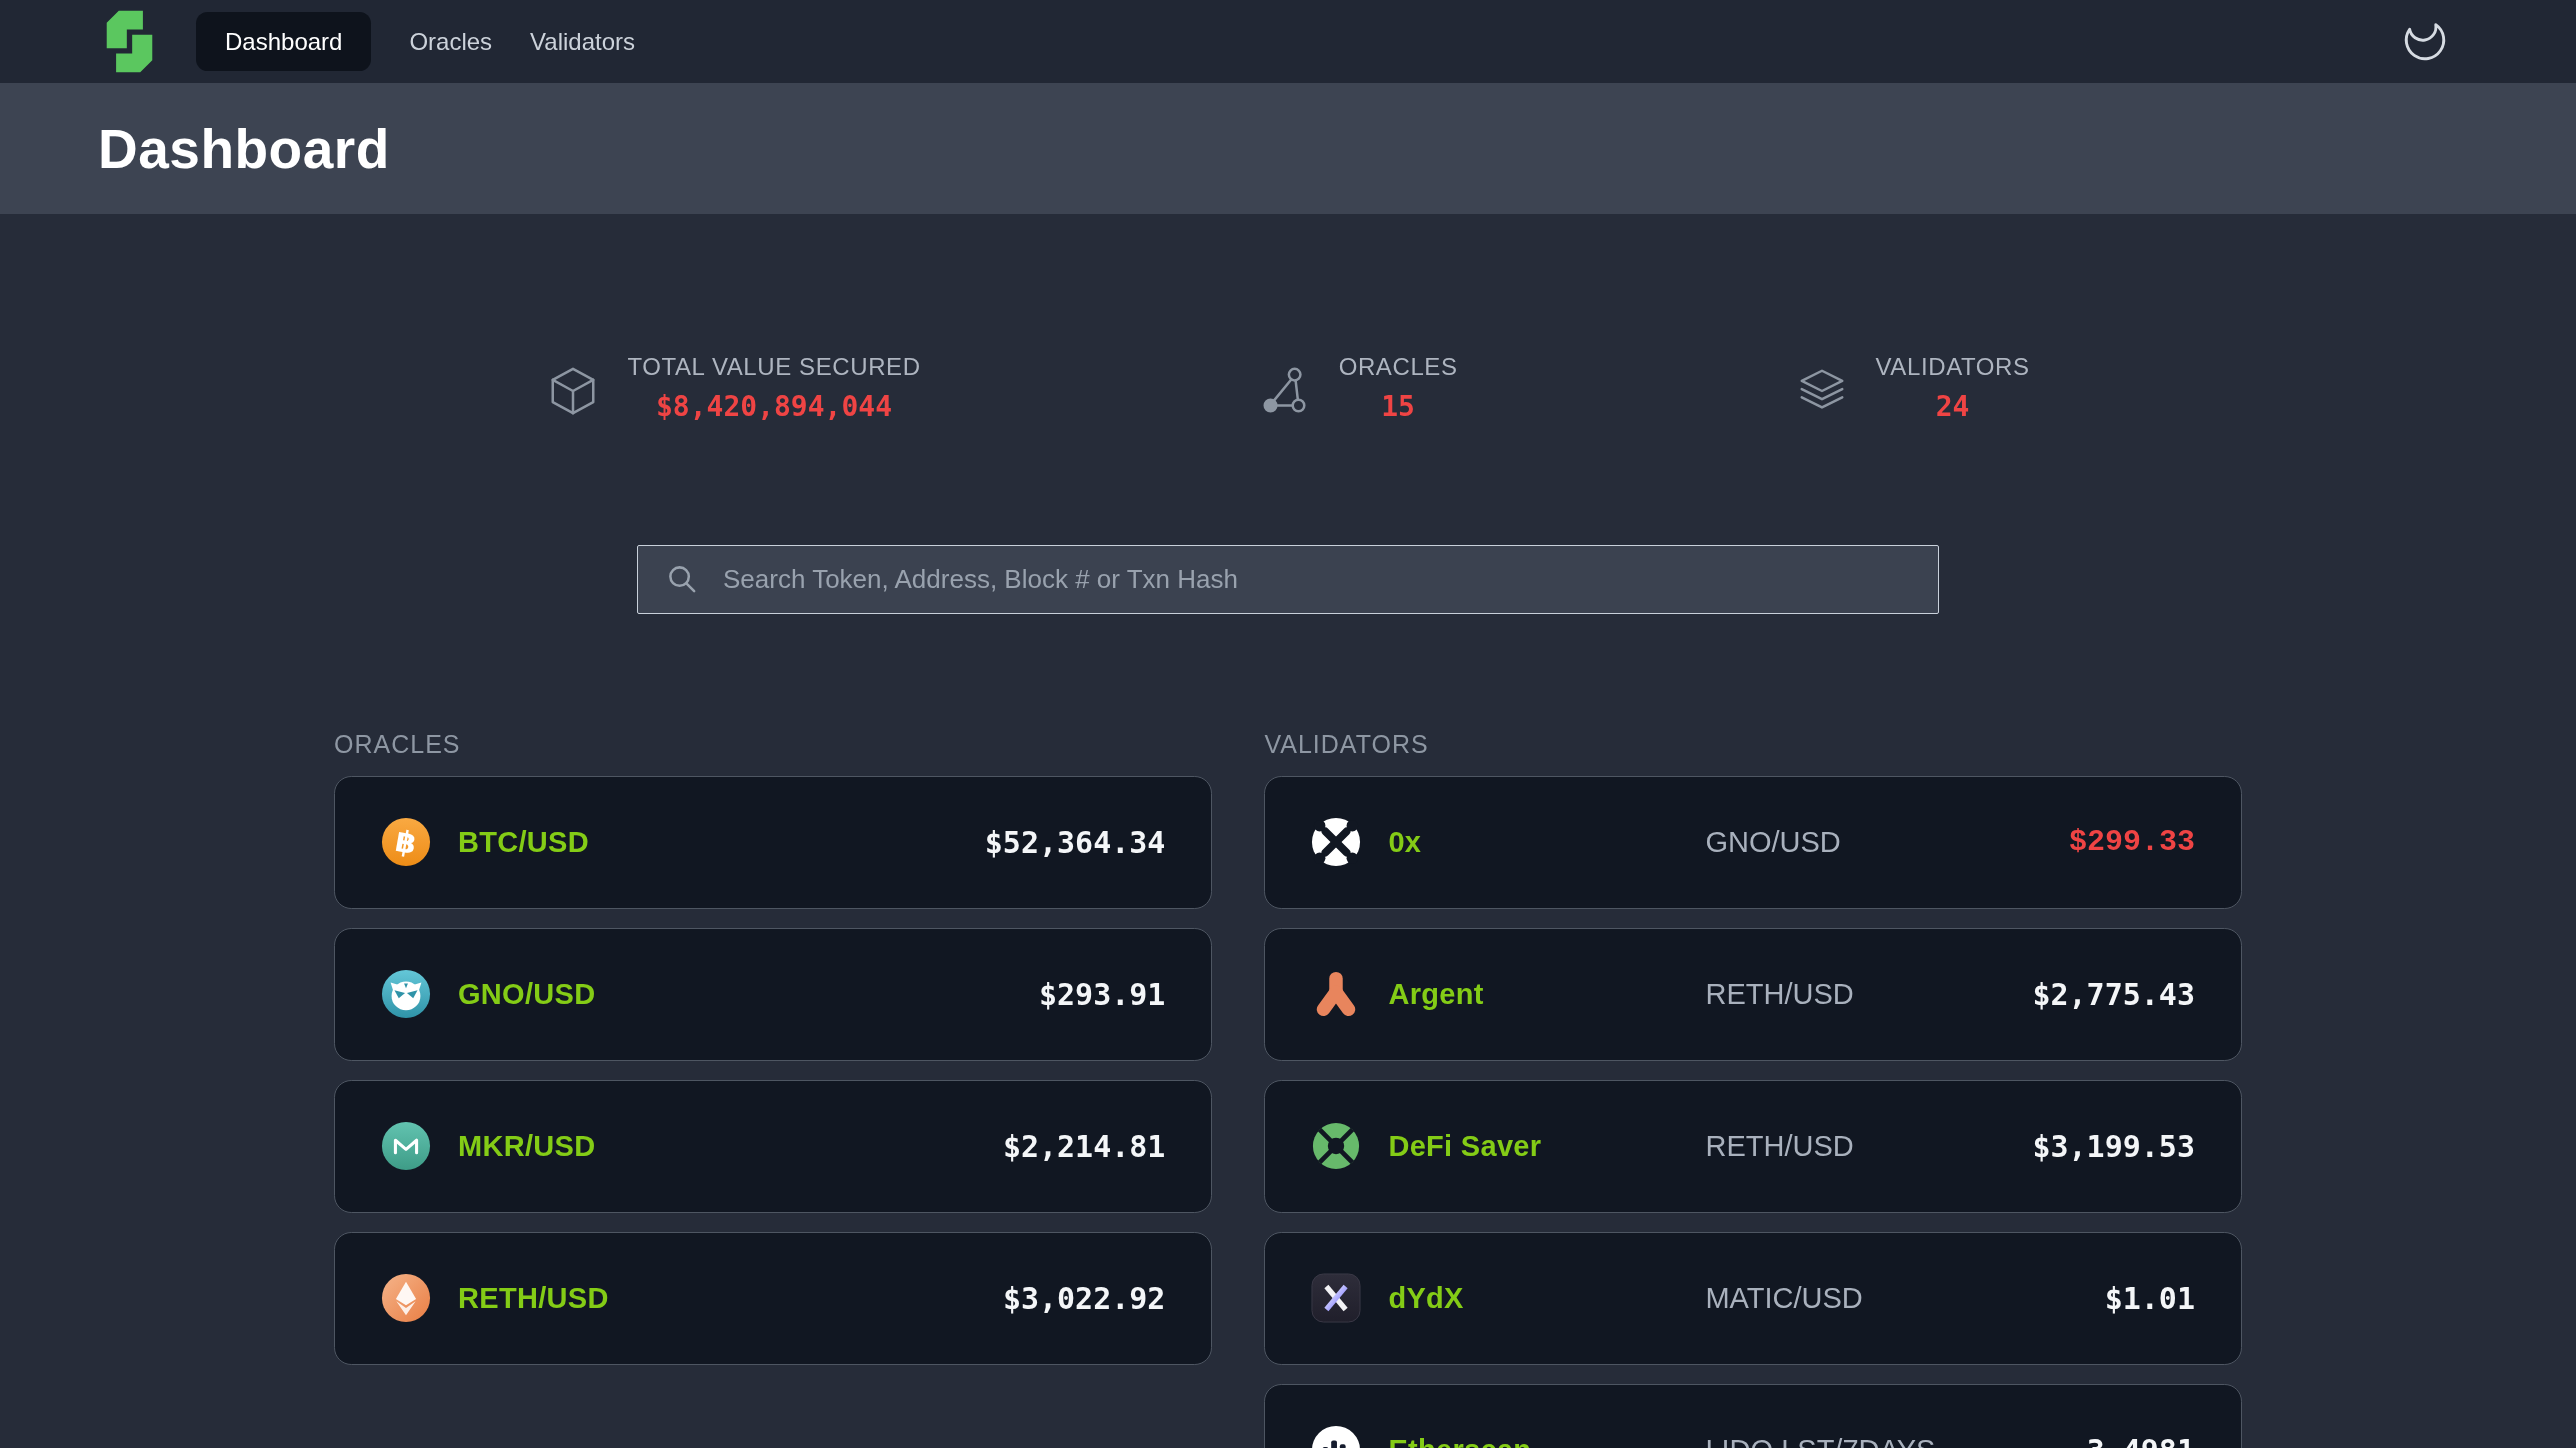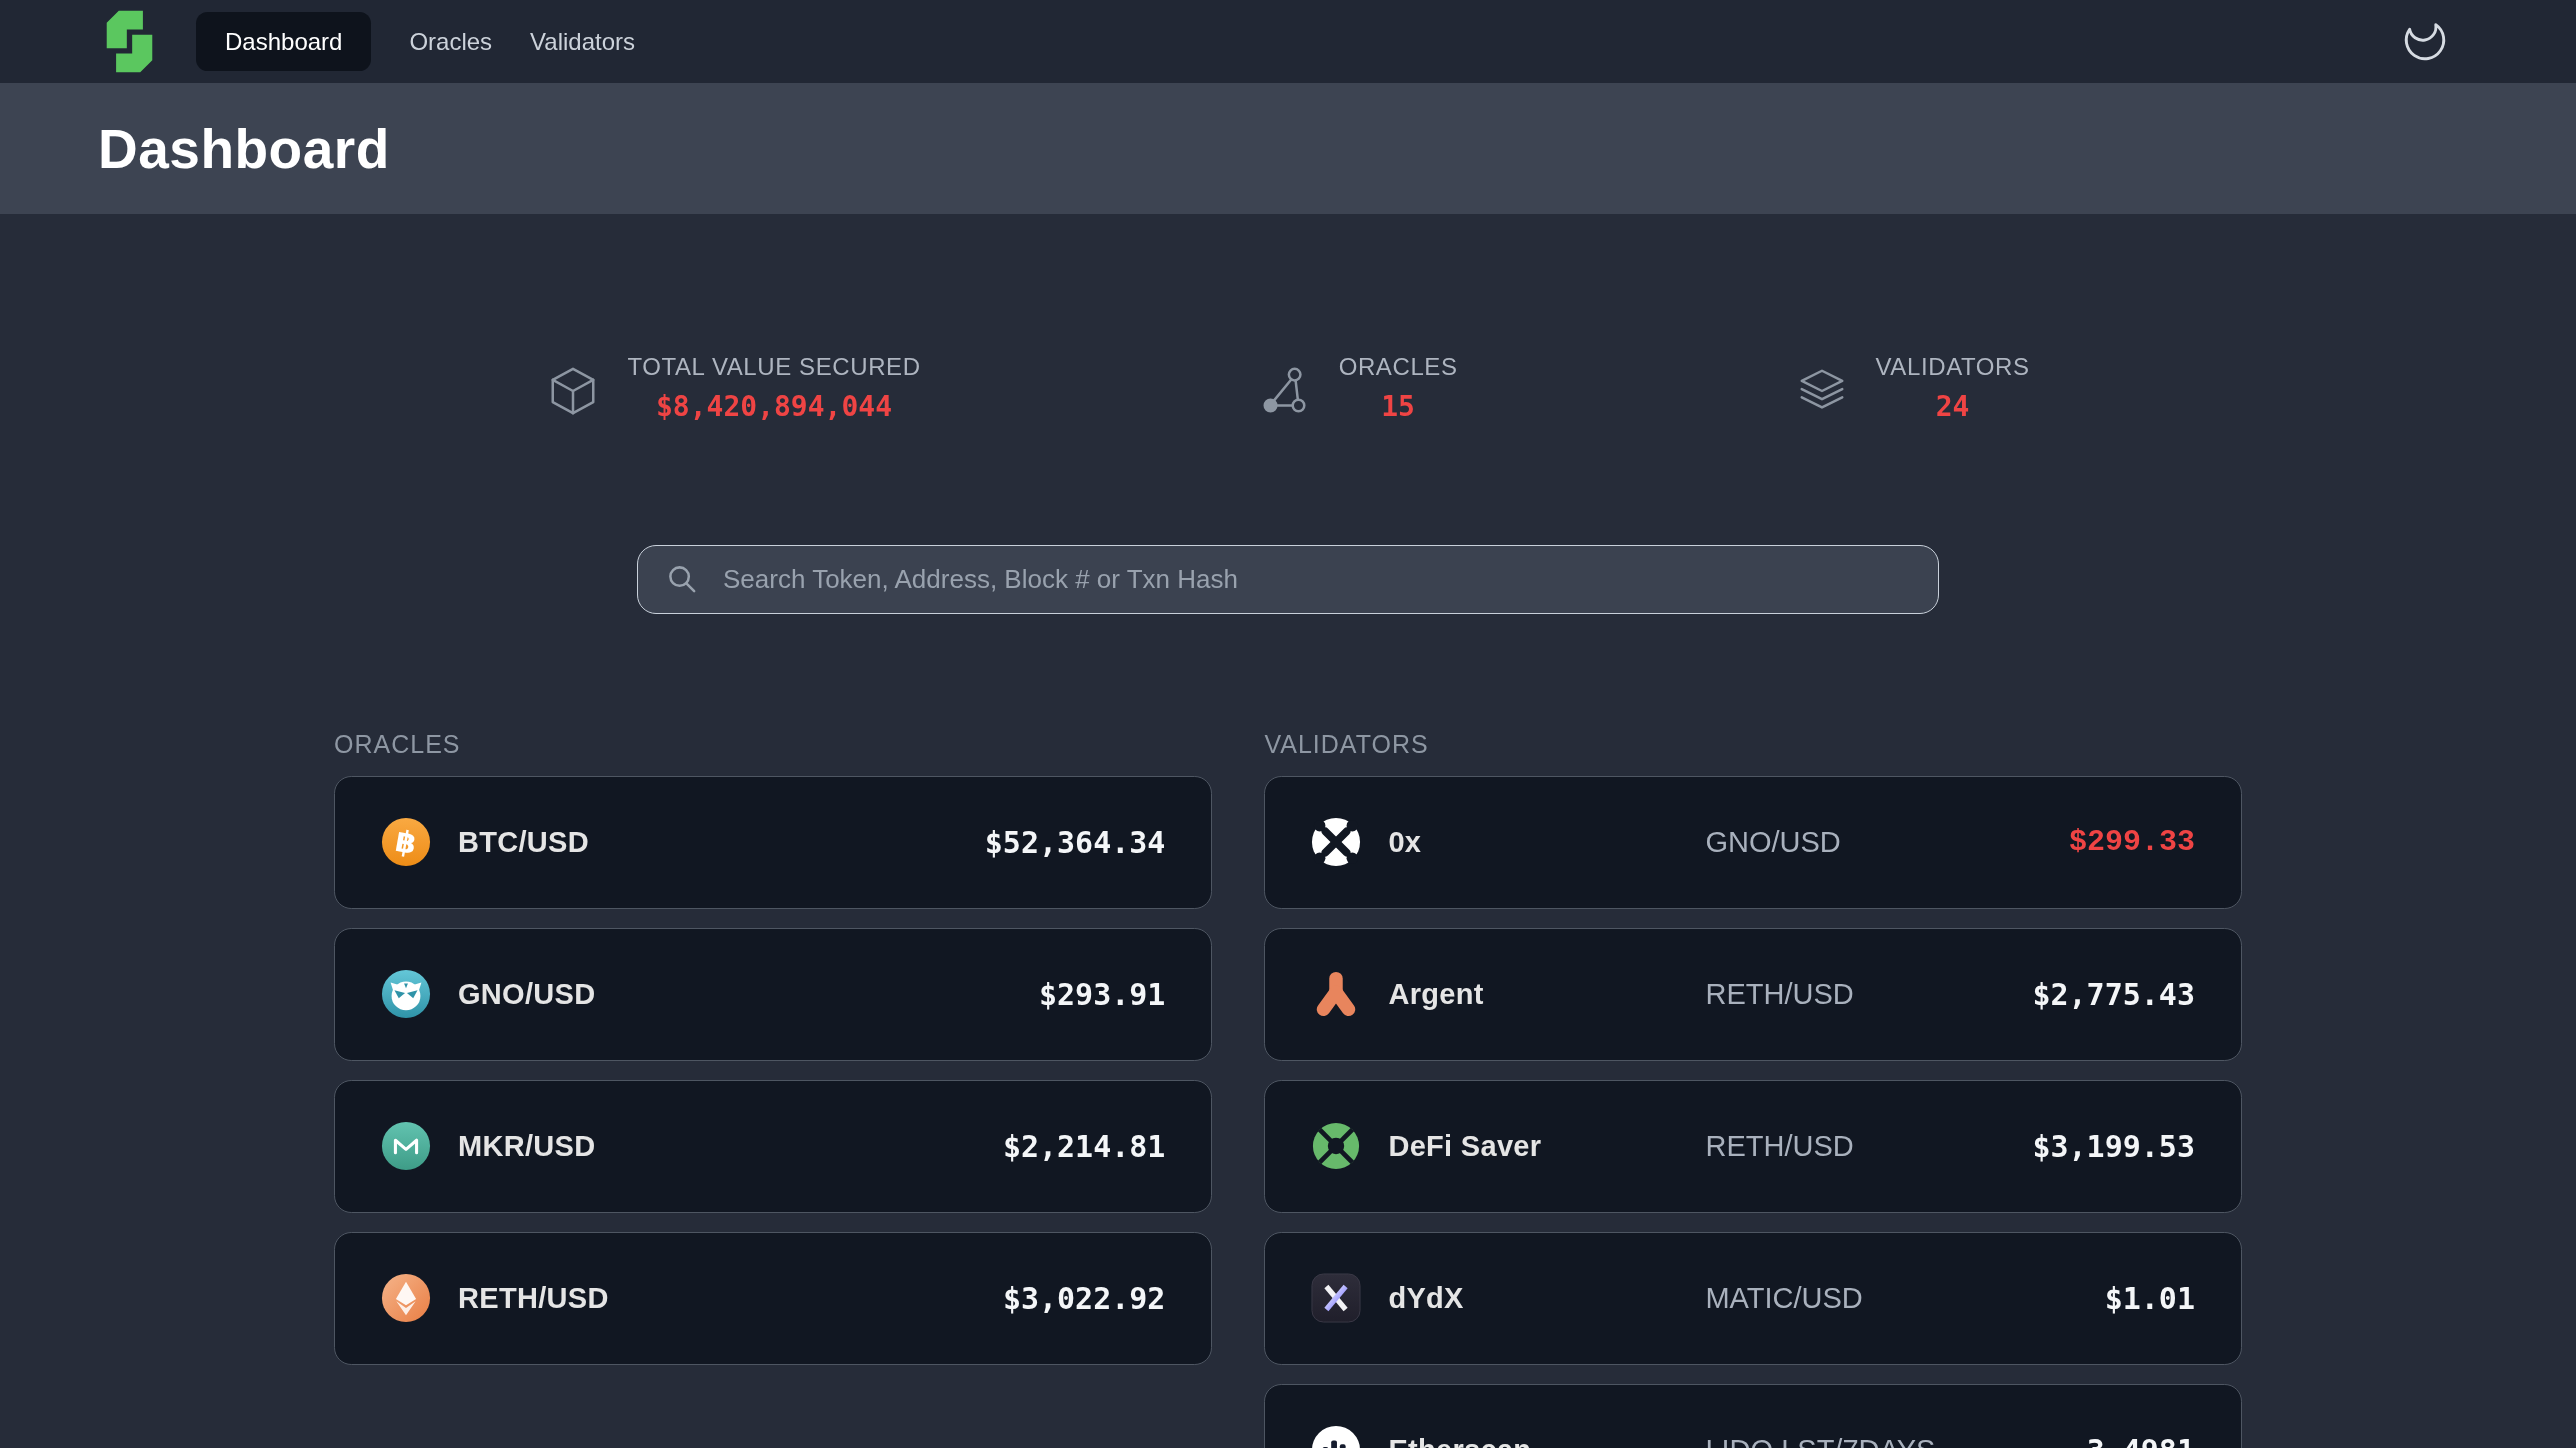--- a/index.html
+++ b/index.html
@@ -39,38 +39,38 @@
   .stat-text { display:flex; flex-direction:column; align-items:center; gap:8.7px; }
   .stat-label { color:#aeb5c0; font-size:24px; letter-spacing:0.6px; }
   .stat-value {
     color:#ef4444; font-size:28px; font-weight:bold;
     font-family:"DejaVu Sans Mono", monospace;
   }
   
   .search-wrap { width:1302px; height:69px; margin:122px auto 0; position:relative; }
   .search-input {
     width:100%; height:100%; background:#3b4250; border:1.9px solid #c9d1db;
-    border-radius:19px; outline:none; color:#e8ecf1; font-size:26px;
+    border-radius:2px; outline:none; color:#e8ecf1; font-size:26px;
     font-family:"Liberation Sans", sans-serif; padding:0 29px 0 85px;
   }
   .search-input::placeholder { color:#99a2ae; }
   .search-icon { position:absolute; left:29px; top:18.3px; width:33px; height:33px; pointer-events:none; }
   
   .columns {
     width:1908px; margin:116px auto 0;
     display:grid; grid-template-columns:1fr 1fr; column-gap:52px;
   }
   .col-header { color:#8e97a3; font-size:25px; letter-spacing:1px; margin-bottom:17.3px; }
   .card {
     height:133px; background:#111722; border:1.9px solid #4e5662; border-radius:17.3px;
     display:flex; align-items:center; padding:0 46px; margin-bottom:19px; cursor:pointer;
   }
   .coin { width:50px; height:50px; margin-right:27px; flex:none; }
   .coin svg { width:50px; height:50px; display:block; }
-  .name { color:#e5e5e5; font-size:29px; font-weight:bold; letter-spacing:0.3px; white-space:nowrap; }
+  .name { color:#84cc16; font-size:29px; font-weight:bold; letter-spacing:0.3px; white-space:nowrap; }
   .card.with-pair .name { width:317px; }
   .pair { color:#a9b1bd; font-size:29px; font-weight:500; width:327px; white-space:nowrap; }
   .price {
     margin-left:auto; color:#f4f6f8; font-size:30px; font-weight:bold;
     font-family:"DejaVu Sans Mono", monospace; white-space:nowrap;
   }
   .price.red { color:#ef4444;font-family:Liberation Mono, monospace; }
 </style>
 </head>
 <body>

